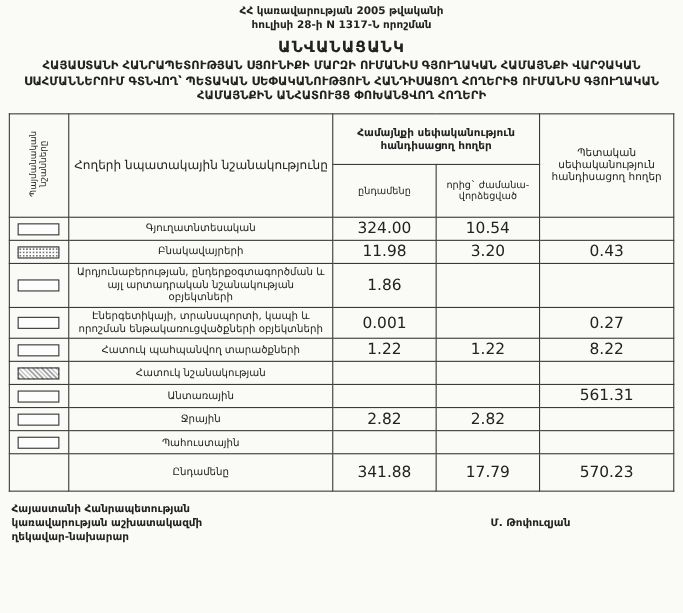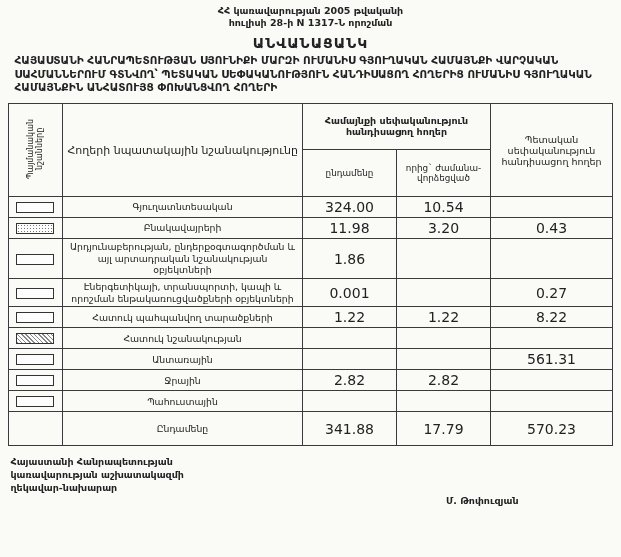--- a/index.html
+++ b/index.html
@@ -7,21 +7,21 @@
   body {
     width:621px; height:557px;
     background:#fafaf7;
     font-family:"DejaVu Sans", sans-serif;
     color:#222;
     overflow:hidden;
   }
   .hdr { text-align:center; font-weight:bold; font-size:9.5px; line-height:1.3; padding-top:5px; }
   .doc-title { text-align:center; font-weight:bold; font-size:14px; letter-spacing:1px; margin-top:5px; }
   .subtitle {
-    width:592px; margin:3px auto 0; font-weight:bold;
+    width:592px; margin:3px auto 0; text-align:center; font-weight:bold;
     font-size:10.5px; line-height:1.32;
   }
   table { border-collapse:collapse; width:604px; margin:8px auto 0; table-layout:fixed; }
   td { border:1px solid #3a3a3a; padding:2px 4px; font-size:9.5px; vertical-align:middle; }
   col.c1 { width:54px; }
   col.c2 { width:240px; }
   col.c3 { width:94px; }
   col.c4 { width:94px; }
   col.c5 { width:122px; }
   .c-legend-h { text-align:center; padding:1px; }
@@ -37,21 +37,21 @@
   .cl { text-align:left; padding:3px 2px 3px 7px; }
   .box { display:inline-block; width:38px; height:11px; border:1px solid #333; background:#fdfdfd; vertical-align:middle; }
   .box.dots { background-image: radial-gradient(#777 0.6px, transparent 0.7px); background-size:3px 3px; }
   .box.hatch { background-image: repeating-linear-gradient(45deg, #888 0, #888 1px, transparent 1px, transparent 3px); }
   .cn { text-align:center; font-size:9.3px; line-height:1.25; }
   .cv { text-align:center; font-size:14px; }
   tr.short td { height:21px; }
   tr.total-row td { height:34px; }
   .footer {
     display:flex; width:600px; margin:10px auto 0;
-    font-weight:bold; font-size:9.5px; line-height:1.35;flex-direction:column;
+    font-weight:bold; font-size:9.5px; line-height:1.35;
   }
   .footer .left { white-space:pre-line; }
   .footer .sig { margin-left:auto; margin-right:92px; align-self:center; }
 </style>
 </head>
 <body>
 
 <div class="page">
 
   <div class="hdr">

